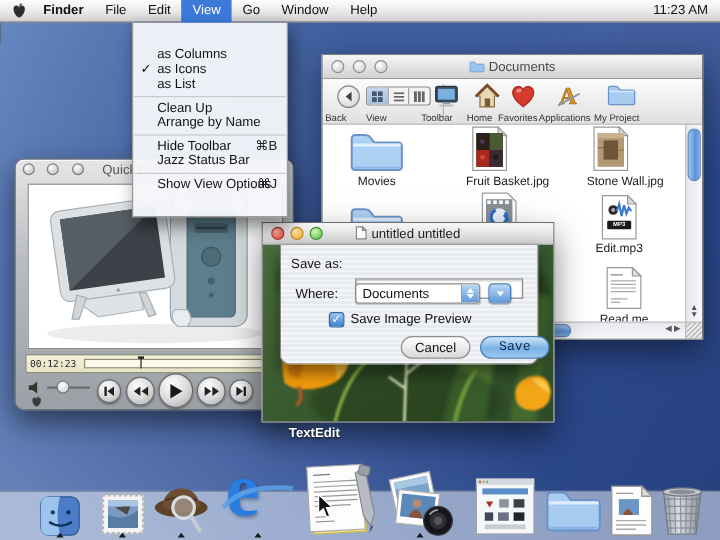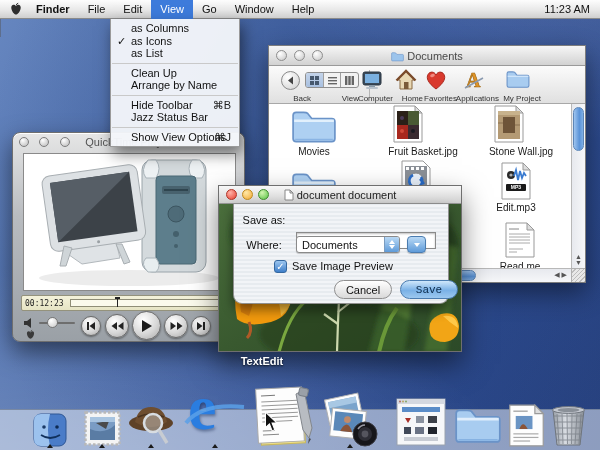--- a/index.html
+++ b/index.html
@@ -21,40 +21,40 @@
     font-size:11px; color:#111; }
   .mb-item { padding:4px 9px; line-height:18px; }
   .mb-finder { font-weight:bold; }
   .mb-sel { background:#3d7bdb; color:#fff; }
   .mb-clock { margin-left:auto; padding-right:10px; font-size:11px; }
   #apple-logo { width:14px; height:15px; margin:0 4px 0 9px; }
 
   
   #viewmenu { left:110px; top:19px; width:130px; z-index:60;
     background:rgba(244,246,250,.96); border:1px solid #9a9a9a; border-top:none;
-    box-shadow:3px 7px 14px rgba(0,0,0,.5); font-size:11px; color:#111; padding:3px 0; }
+    box-shadow:3px 7px 14px rgba(0,0,0,.5); font-size:11px; color:#111; padding:20px 0; }
   .vm-item { position:relative; line-height:12.5px; padding:0 8px 0 20px; white-space:nowrap; }
   .vm-check { position:absolute; left:6px; }
   .vm-short { float:right; color:#222; }
   .vm-sep { height:1px; background:#c9c9c9; margin:3px 1px; }
 
   
   .traffic { width:11px; height:11px; border-radius:50%; display:inline-block; }
 
   
   #docwin { left:268px; top:45px; width:318px; height:238px; z-index:20;
     background:#fff; border:1px solid #7d7d7d; box-shadow:0 10px 24px rgba(0,0,0,.45); }
   #doc-titlebar { position:absolute; left:0; top:0; right:0; height:20px;
     background:linear-gradient(#f6f6f6,#d2d2d2); border-bottom:1px solid #9a9a9a;
     display:flex; align-items:center; }
   .tl-gray { background:radial-gradient(circle at 35% 30%, #fff, #c6c6c6); border:1px solid #8e8e8e; margin-left:7px; }
   #doc-title { position:absolute; left:0; right:0; text-align:center; font-size:11px; color:#4a4a4a; }
   #doc-toolbar { position:absolute; left:0; top:20px; right:0; height:38px;
     background:linear-gradient(#fbfbfb,#e0e0e0); border-bottom:1px solid #a8a8a8; }
-  .tb-label { position:absolute; font-size:8px; color:#333; text-align:right; top:28px; }
+  .tb-label { position:absolute; font-size:8px; color:#333; text-align:left; top:28px; }
   .tb-ico { position:absolute; top:3px; }
   #seg-view { position:absolute; left:36px; top:6px; width:54px; height:16px; display:flex;
     border:1px solid #8f8f8f; border-radius:3px; overflow:hidden; background:#f2f2f2; }
   .seg { flex:1; border-right:1px solid #9f9f9f; display:flex; align-items:center; justify-content:center; }
   .seg:last-child { border-right:none; }
   .seg-sel { background:linear-gradient(#c4d4ea,#a8c0e0); }
   #doc-content { position:absolute; left:0; top:58px; right:14px; bottom:14px; background:#fff; overflow:hidden; }
   .file-label { position:absolute; font-size:10px; color:#1a1a1a; text-align:center; white-space:nowrap; }
   
   .vscroll { position:absolute; right:0; top:58px; bottom:14px; width:14px;
@@ -280,21 +280,21 @@
       <div class="tb-label" style="left:36px;width:54px">View</div>
 
       <div class="abs" style="left:100px;top:4px;width:1px;height:28px;background:#b5b5b5"></div>
 
       <svg class="tb-ico" style="left:92px" width="22" height="22" viewBox="0 0 22 22">
         <rect x="2" y="3" width="18" height="13" rx="2" fill="#3a4a5a" stroke="#2a3642"></rect>
         <rect x="4" y="5" width="14" height="9" fill="#7ab0e0"></rect>
         <rect x="8" y="16" width="6" height="2" fill="#8a9aa8"></rect>
           <rect x="5" y="18" width="12" height="2" rx="1" fill="#b8c2cc"></rect>
       </svg>
-      <div class="tb-label" style="left:82px;width:42px">Computer</div>
+      <div class="tb-label" style="left:82px;width:42px">Toolbar</div>
 
       <svg class="tb-ico" style="left:126px" width="22" height="22" viewBox="0 0 22 22">
         <path d="M2 11 L11 2 L20 11 L17 11 L17 20 L5 20 L5 11 Z" fill="#e8d8b4" stroke="#8a6a42"></path>
         <path d="M1.5 11.5 L11 2 L20.5 11.5" fill="none" stroke="#7a4a2a" stroke-width="2.4"></path>
         <rect x="9" y="13" width="4.5" height="7" fill="#7a5a38"></rect>
       </svg>
       <div class="tb-label" style="left:120px;width:34px">Home</div>
 
       <svg class="tb-ico" style="left:156px" width="22" height="22" viewBox="0 0 22 22">
         <path d="M11 20 C3 14 1 9 3 5.5 C5 2 9.5 2.5 11 6 C12.5 2.5 17 2 19 5.5 C21 9 19 14 11 20 Z" fill="#d93a2e" stroke="#a8281e"></path>
@@ -408,21 +408,21 @@
   <div class="abs" id="tewin">
     <div id="te-titlebar">
       <span class="traffic tl-red" style="width:11px;height:11px"></span>
       <span class="traffic" style="width:11px;height:11px;background:radial-gradient(circle at 35% 30%,#ffe9a8,#f2a933);border:1px solid #c08a1e;margin-left:5px"></span>
       <span class="traffic tl-grn" style="width:11px;height:11px"></span>
       <div id="te-title">
         <svg style="vertical-align:-2px" width="10" height="12" viewBox="0 0 10 12">
           <path d="M1 1 L6 1 L9 4 L9 11 L1 11 Z" fill="#fff" stroke="#888"></path>
             <path d="M6 1 L6 4 L9 4 Z" fill="#ddd" stroke="#888"></path>
         </svg>
-        <span>document document</span>
+        <span>untitled untitled</span>
       </div>
     </div>
 
     <div id="te-photo">
       <svg width="242" height="148" viewBox="0 0 242 148" preserveAspectRatio="none">
         <defs>
           <linearGradient id="pg" x1="0" y1="0" x2="1" y2="1">
             <stop offset="0" stop-color="#4a6e3c"></stop>
               <stop offset=".5" stop-color="#39592f"></stop>
               <stop offset="1" stop-color="#2c4a28"></stop>

